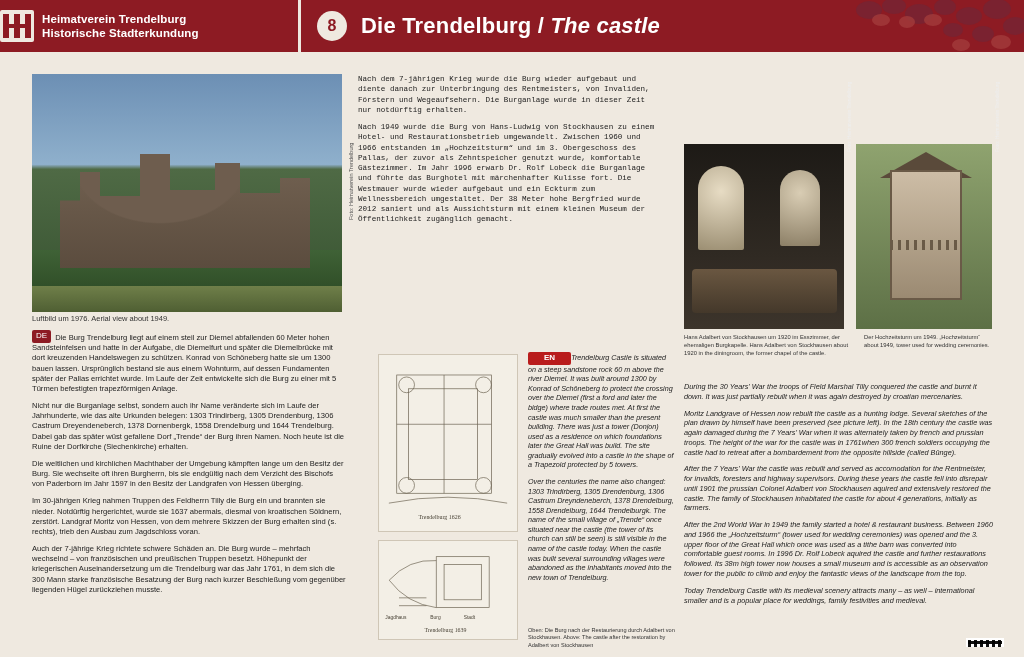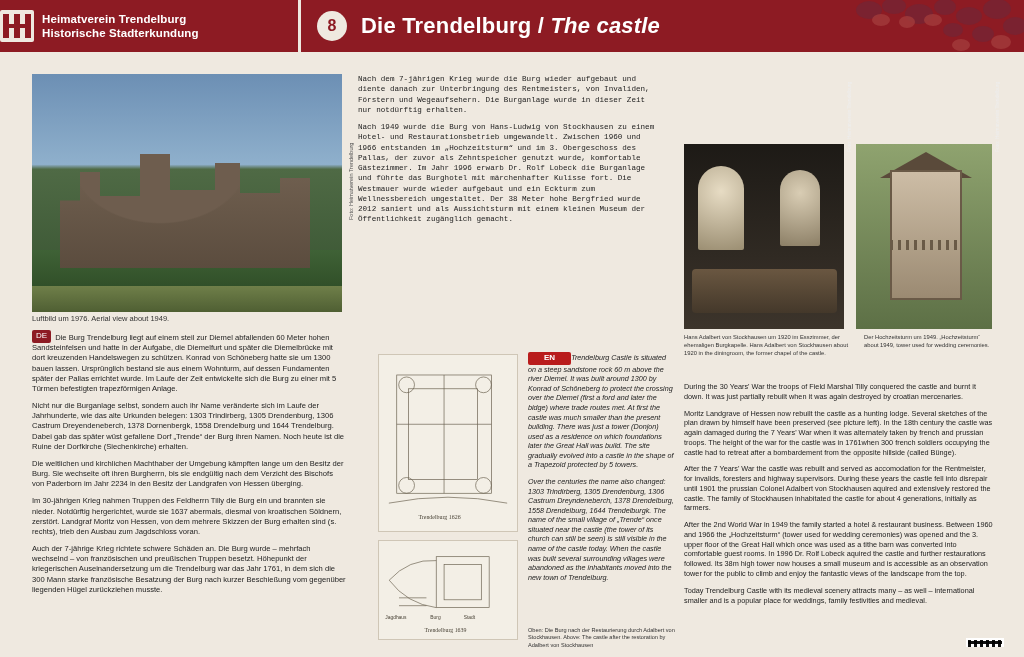--- a/index.html
+++ b/index.html
@@ -168,21 +168,21 @@
   .r-credit {
     position:absolute; font-size:5px; color:#eee;
     transform:rotate(-90deg); transform-origin:left top; white-space:nowrap;
   }
   .r-caps { position:absolute; left:684px; top:282px; width:308px; display:flex; gap:12px; }
   .r-caps div { font-size:5.8px; line-height:1.35; color:#333; }
   .r-caps .c1 { width:168px; }
   .r-caps .c2 { width:128px; }
 
   .right-col { position:absolute; left:684px; top:330px; width:310px; }
-  .right-col p { font-size:7.3px; line-height:1.34; }
+  .right-col p { font-size:7.3px; line-height:1.34; font-style:italic; }
   .qr {
     position:absolute; left:966px; top:586px; width:38px; height:38px;
     background:#fff; padding:2px;
   }
   .qr i {
     display:block; width:100%; height:100%;
     background-image:
       repeating-linear-gradient(90deg,#111 0 3px, #fff 3px 6px),
       repeating-linear-gradient(0deg,#111 0 3px, #fff 3px 6px);
     background-blend-mode:multiply;
@@ -241,21 +241,21 @@
     <div class="field"></div>
   </div>
   <div class="caption">Luftbild um 1976. Aerial view about 1949.</div>
   <div class="sidecredit">Foto: Heimatverein Trendelburg</div>
 
   <div class="de-block">
     <p>
       <span class="flag">DE</span><span>Die Burg Trendelburg liegt auf einem steil zur Diemel abfallenden 60 Meter hohen Sandsteinfelsen und hatte in der Aufgabe, die Diemelfurt und später die Diemelbrücke mit dort kreuzenden Handelswegen zu schützen. Konrad von Schöneberg hatte sie um 1300 bauen lassen. Ursprünglich bestand sie aus einem Wohnturm, auf dessen Fundamenten später der Pallas errichtet wurde. Im Laufe der Zeit entwickelte sich die Burg zu einer mit 5 Türmen befestigten trapezförmigen Anlage.</span>
     </p>
     <p>Nicht nur die Burganlage selbst, sondern auch ihr Name veränderte sich im Laufe der Jahrhunderte, wie das alte Urkunden belegen: 1303 Trindirberg, 1305 Drendenburg, 1306 Castrum Dreyendeneberch, 1378 Dornenbergk, 1558 Drendelburg und 1644 Trendelburg. Dabei gab das später wüst gefallene  Dorf „Trende“ der Burg ihren Namen. Noch heute ist die Ruine der Dorfkirche (Siechenkirche) erhalten.</p>
-    <p>Die weltlichen und kirchlichen Machthaber der Umgebung kämpften lange um den Besitz der Burg. Sie wechselte oft ihren Burgherrn, bis sie endgültig nach dem Verzicht des Bischofs von Paderborn im Jahr 2234 in den Besitz der Landgrafen von Hessen überging.</p>
+    <p>Die weltlichen und kirchlichen Machthaber der Umgebung kämpften lange um den Besitz der Burg. Sie wechselte oft ihren Burgherrn, bis sie endgültig nach dem Verzicht des Bischofs von Paderborn im Jahr 1597 in den Besitz der Landgrafen von Hessen überging.</p>
     <p>Im 30-jährigen Krieg nahmen Truppen des Feldherrn Tilly die Burg ein und brannten sie nieder. Notdürftig hergerichtet, wurde sie 1637 abermals, diesmal von kroatischen Söldnern, zerstört. Landgraf Moritz von Hessen, von dem mehrere Skizzen der Burg erhalten sind (s. rechts), trieb den Ausbau zum Jagdschloss voran.</p>
     <p>Auch der 7-jährige Krieg richtete schwere Schäden an. Die Burg wurde – mehrfach wechselnd – von  französischen und preußischen Truppen besetzt. Höhepunkt der kriegerischen Auseinandersetzung um die Trendelburg war das Jahr 1761, in dem sich die 300 Mann starke französische Besatzung der Burg nach kurzer Beschießung vom gegenüber liegenden Hügel zurückziehen musste.</p>
   </div>
 
   <div class="mid-col">
     <div class="txt">
       <p>Nach dem 7-jährigen Krieg wurde die Burg wieder aufgebaut und diente danach zur Unterbringung des Rentmeisters, von Invaliden, Förstern und Wegeaufsehern. Die Burganlage wurde in dieser Zeit nur notdürftig erhalten.</p>
       <p>Nach 1949 wurde die Burg von Hans-Ludwig von Stockhausen zu einem Hotel- und Restaurationsbetrieb umgewandelt. Zwischen 1960 und 1966 entstanden im „Hochzeitsturm“ und im 3. Obergeschoss des Pallas, der zuvor als Zehntspeicher genutzt wurde, komfortable Gästezimmer. Im Jahr 1996 erwarb Dr. Rolf Lobeck die Burganlage und führte das Burghotel mit märchenhafter Kulisse fort. Die Westmauer wurde wieder aufgebaut und ein Eckturm zum Wellnessbereich umgestaltet. Der 38 Meter hohe Bergfried wurde 2012 saniert und als Aussichtsturm mit einem kleinen Museum der Öffentlichkeit zugänglich gemacht.</p>
     </div>
   </div>

